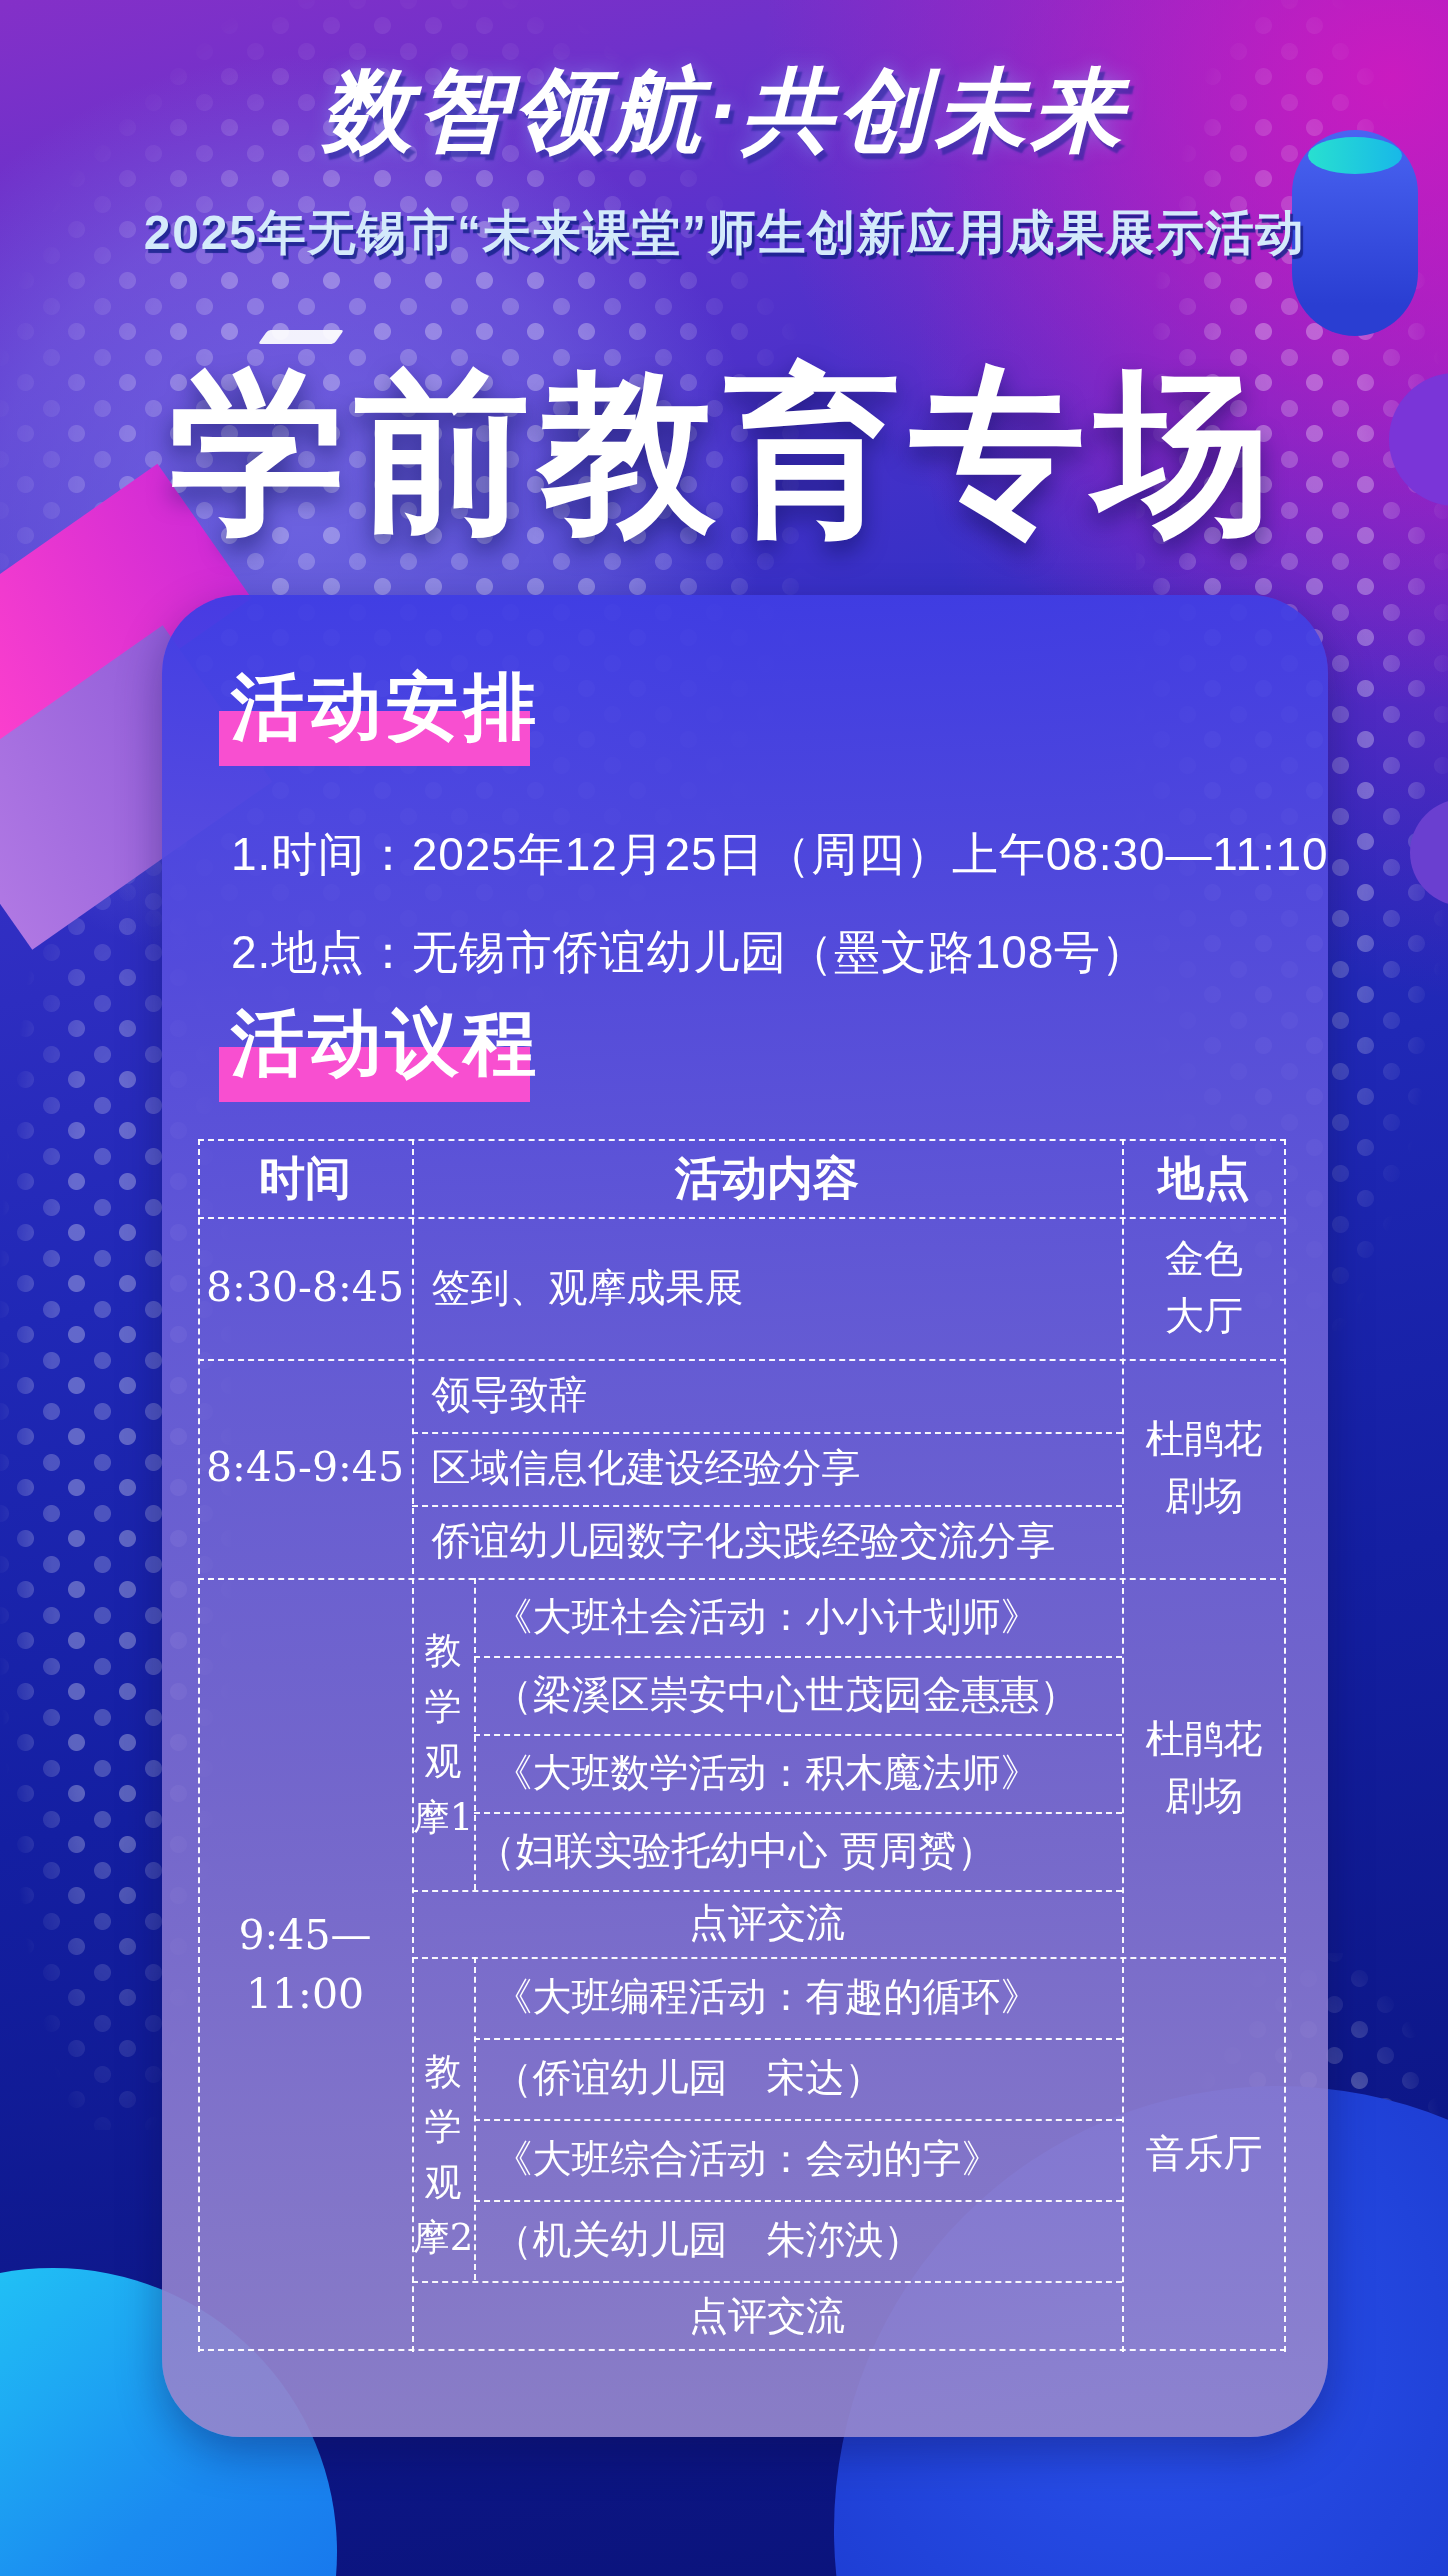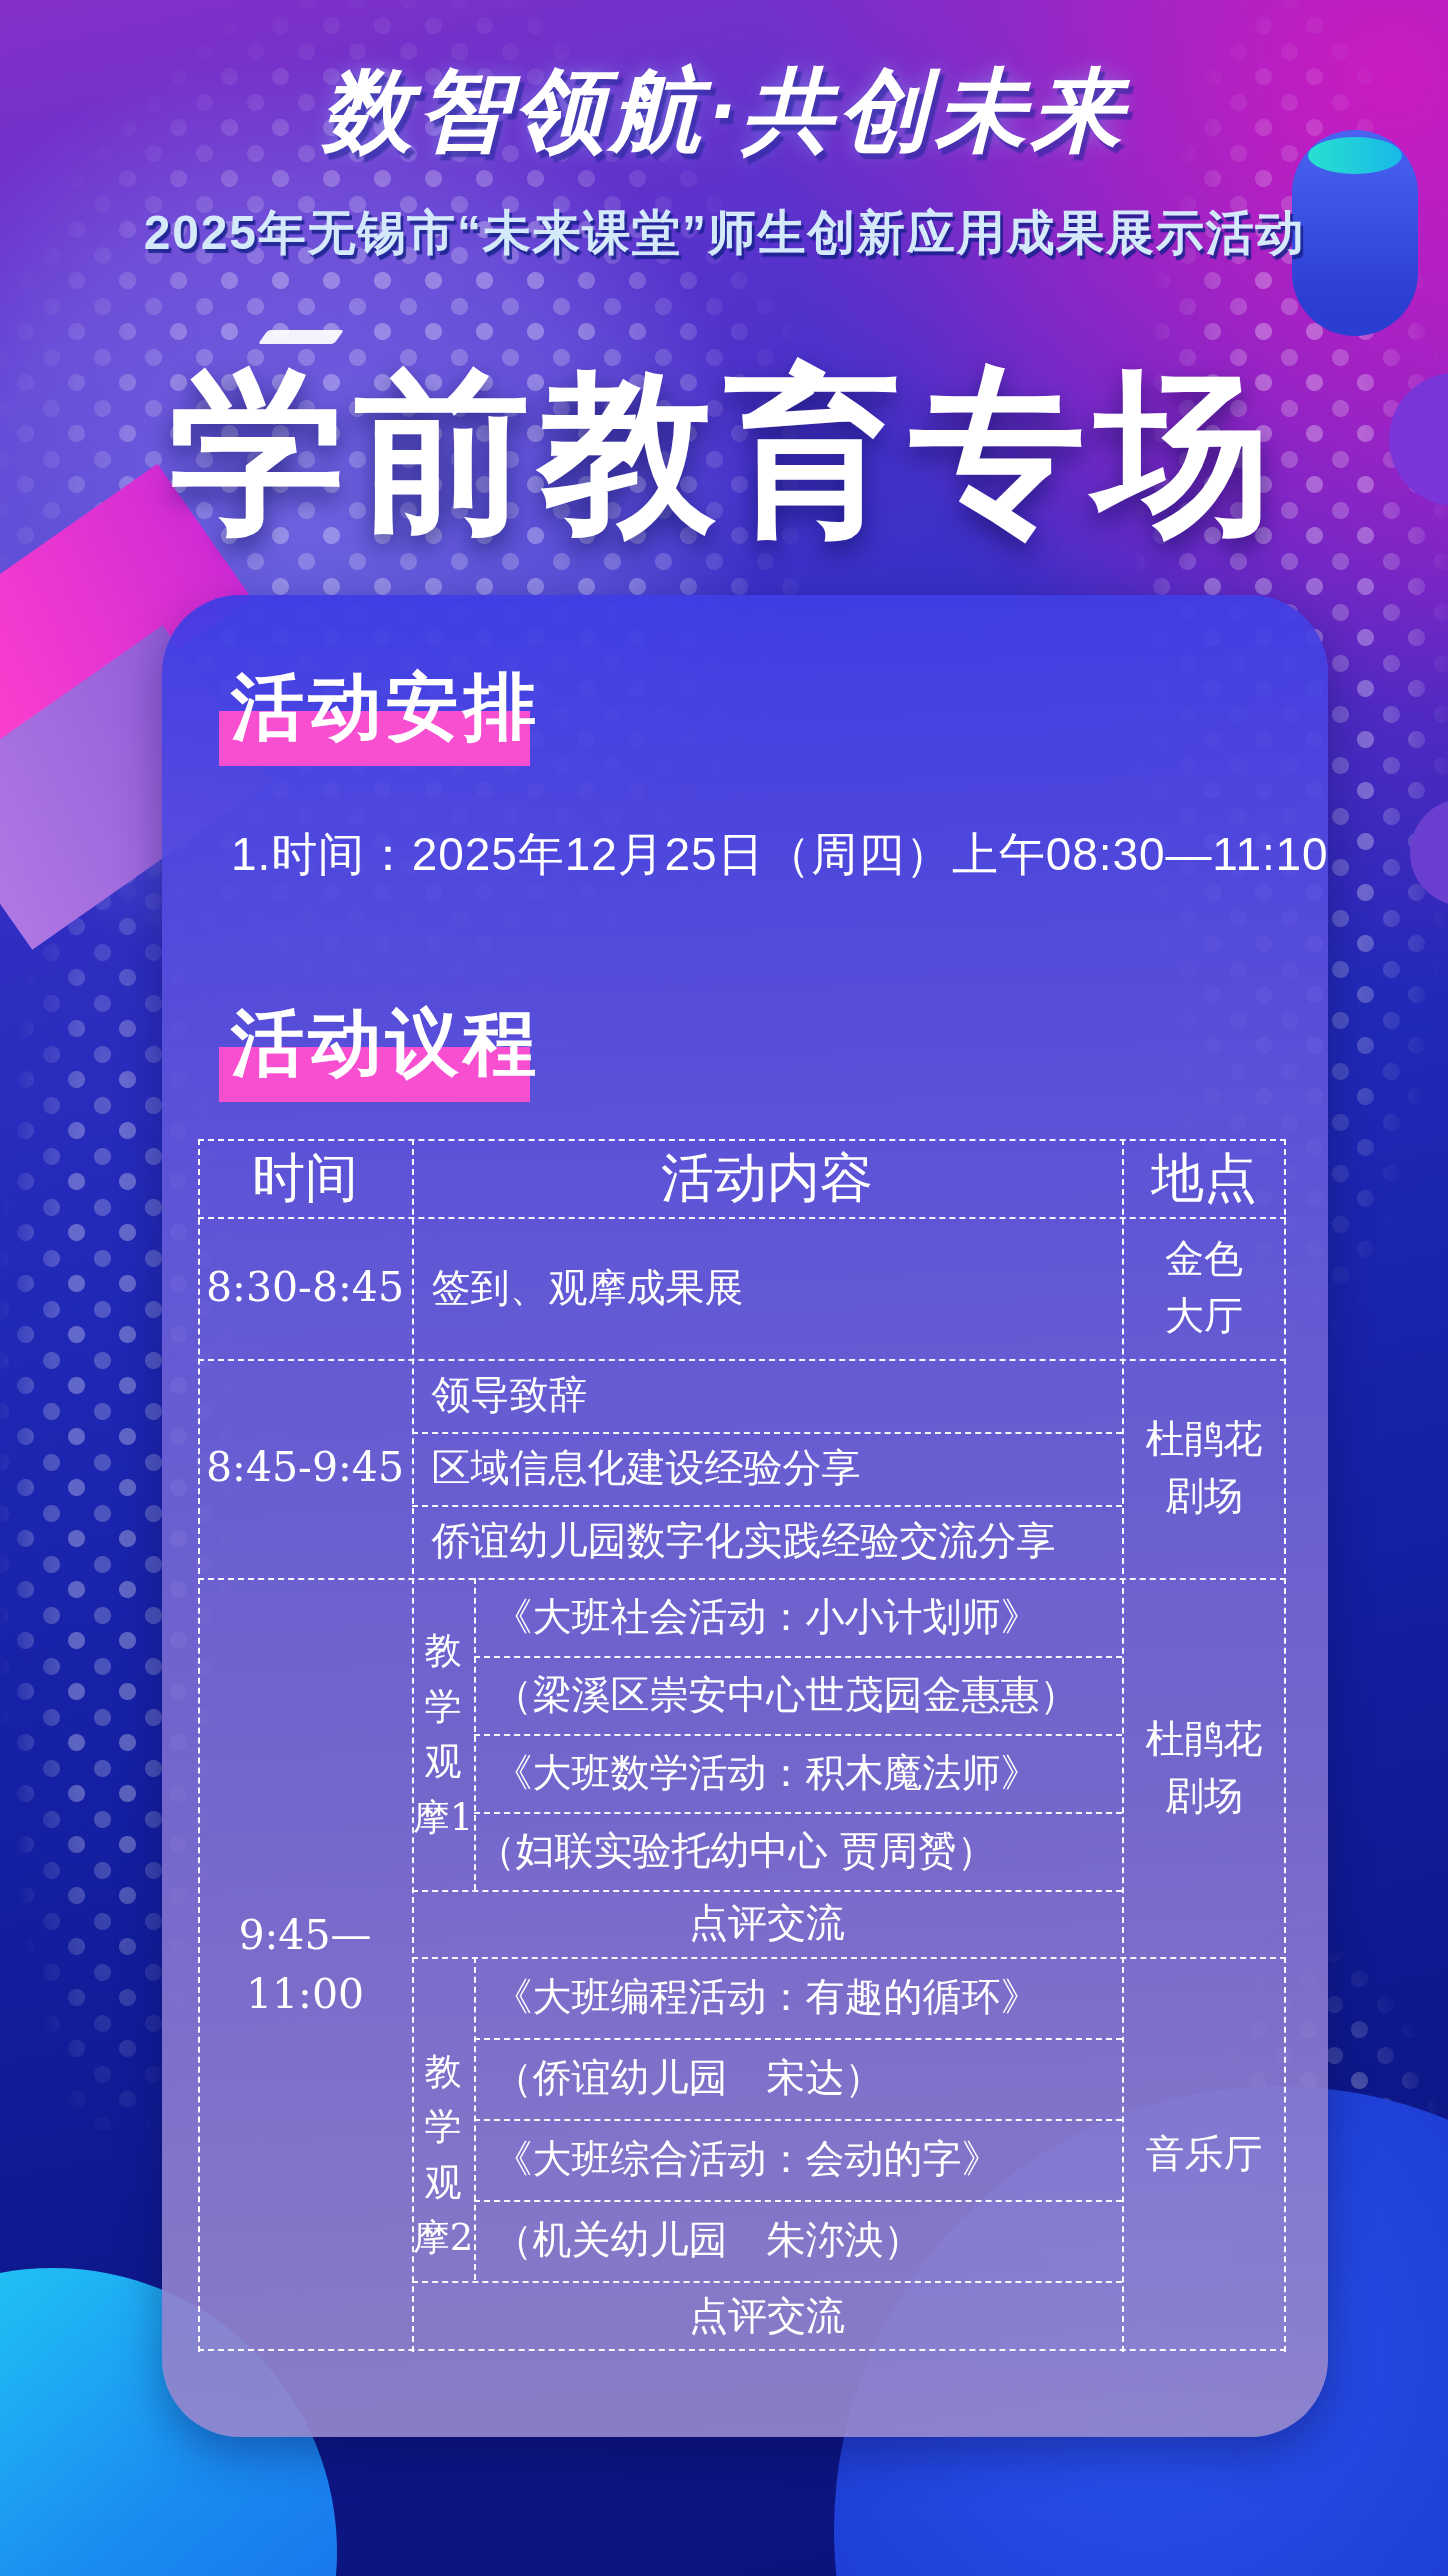--- a/index.html
+++ b/index.html
@@ -53,21 +53,21 @@
   .l2{top:327px;}
 
   .tbl{position:absolute;left:36px;top:544px;width:1088px;height:1213px;}
   .hline{position:absolute;height:0;border-top:2.7px dashed rgba(255,255,255,.95);}
   .vline{position:absolute;width:0;border-left:2.7px dashed rgba(255,255,255,.95);}
   .cell{position:absolute;display:flex;align-items:center;color:#fff;
     font-family:"DejaVu Serif",serif;font-size:39px;line-height:1.45;}
   .c{justify-content:center;text-align:center;}
   .lft{padding-left:19.5px;}
   .pre{white-space:pre-line;}
-  .th{font-size:53px;font-weight:400;}
+  .th{font-size:46px;font-weight:700;}
   .time{font-size:41px;}
   .vlabel{font-size:37px;line-height:1.5;word-break:break-all;text-align:center;justify-content:center;}
 </style>
 </head>
 <body>
 
 <div class="poster">
 
   <div class="layer ellipse-tl"></div>
   <div class="layer dots" style="left:0;top:0;width:799px;height:1021px;"></div>
@@ -89,20 +89,21 @@
   <div class="top-text subtitle">2025年无锡市“未来课堂”师生创新应用成果展示活动</div>
   <h1 class="top-text main-title">学前教育专场</h1>
 
   <section class="card">
 
     <div class="section-heading h-arr">
       <span class="hl-bar"></span>
       <span class="ht">活动安排</span>
     </div>
     <div class="info-line l1">1.时间：2025年12月25日（周四）上午08:30—11:10</div>
+    <div class="info-line l2">2.地点：无锡市侨谊幼儿园（墨文路108号）</div>
 
     <div class="section-heading h-age">
       <span class="hl-bar"></span>
       <span class="ht">活动议程</span>
     </div>
 
     <div class="tbl">
 
       <div class="hline" style="left:0;top:0;width:1088px;"></div>
       <div class="hline" style="left:0;top:78px;width:1088px;"></div>

